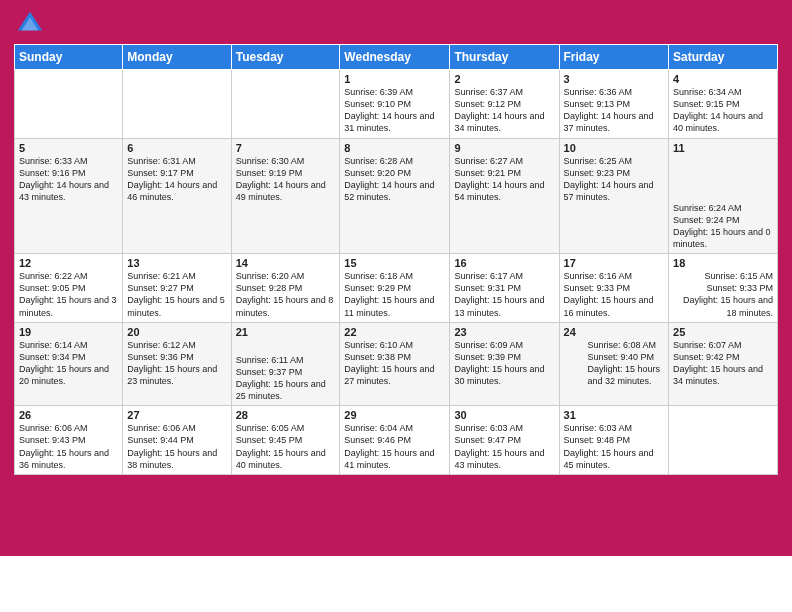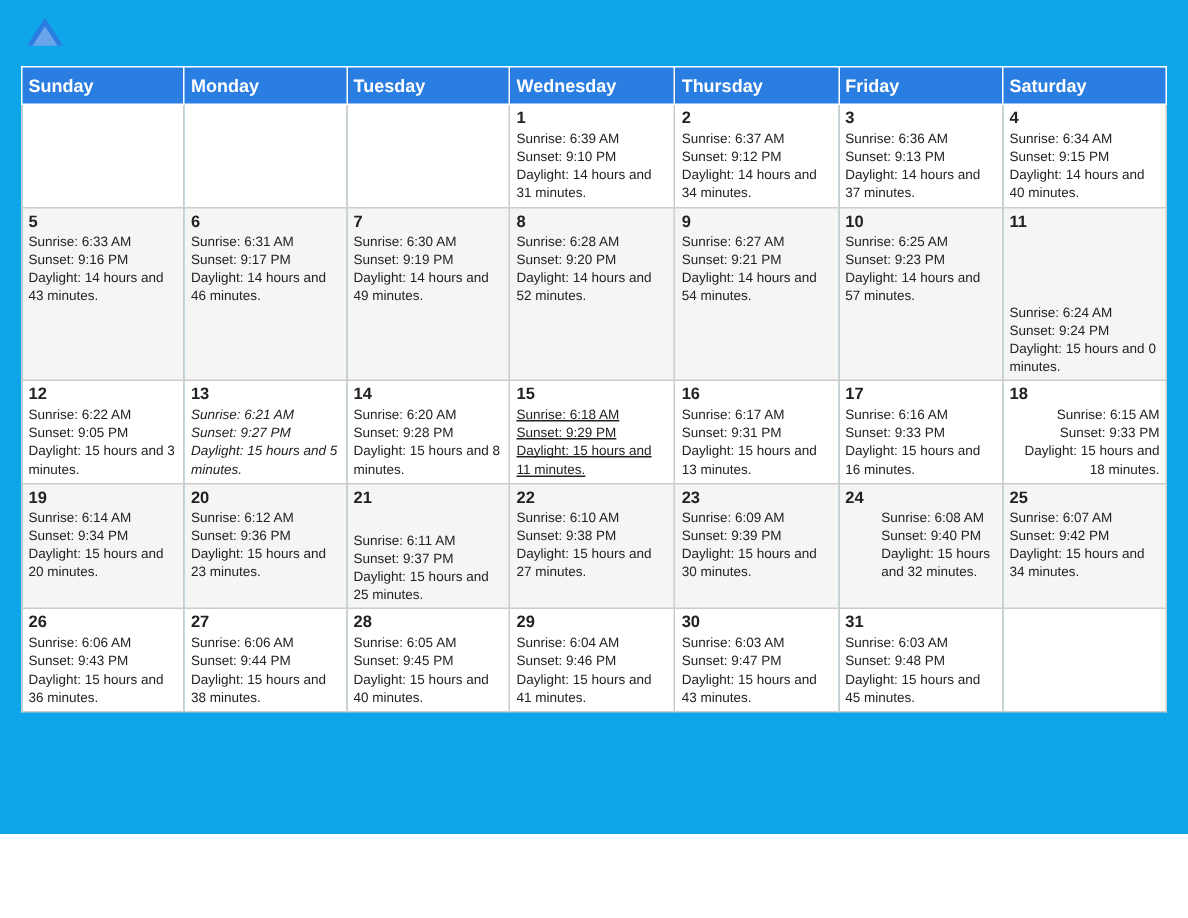--- a/index.html
+++ b/index.html
@@ -6,21 +6,21 @@
     body {
       font-family: Arial, sans-serif;
       background: #fff;
       width: 792px;
       height: 612px;
       overflow: hidden;
     }
     .page {
       width: 792px;
       height: 556px;
-      background: #0ea5e9;
+      background: #be185d;
       padding: 10px 14px 10px 14px;
     }
     .header {
       display: flex;
       justify-content: space-between;
       align-items: flex-start;
       margin-bottom: 6px;
     }
     .logo {
       display: flex;
@@ -209,33 +209,33 @@
         </tr>
         <tr>
           <td>
             <span class="day-number">12</span>
             <div class="day-info" style="white-space: pre-line;">Sunrise: 6:22 AM
 Sunset: 9:05 PM
 Daylight: 15 hours and 3 minutes.</div>
           </td>
           <td>
             <span class="day-number">13</span>
-            <div class="day-info" style="white-space: pre-line; font-style: italic;">Sunrise: 6:21 AM
+            <div class="day-info" style="white-space: pre-line;">Sunrise: 6:21 AM
 Sunset: 9:27 PM
 Daylight: 15 hours and 5 minutes.</div>
           </td>
           <td>
             <span class="day-number">14</span>
             <div class="day-info" style="white-space: pre-line;">Sunrise: 6:20 AM
 Sunset: 9:28 PM
 Daylight: 15 hours and 8 minutes.</div>
           </td>
           <td>
             <span class="day-number">15</span>
-            <div class="day-info" style="white-space: pre-line; text-decoration: underline;">Sunrise: 6:18 AM
+            <div class="day-info" style="white-space: pre-line;">Sunrise: 6:18 AM
 Sunset: 9:29 PM
 Daylight: 15 hours and 11 minutes.</div>
           </td>
           <td>
             <span class="day-number">16</span>
             <div class="day-info" style="white-space: pre-line;">Sunrise: 6:17 AM
 Sunset: 9:31 PM
 Daylight: 15 hours and 13 minutes.</div>
           </td>
           <td>

